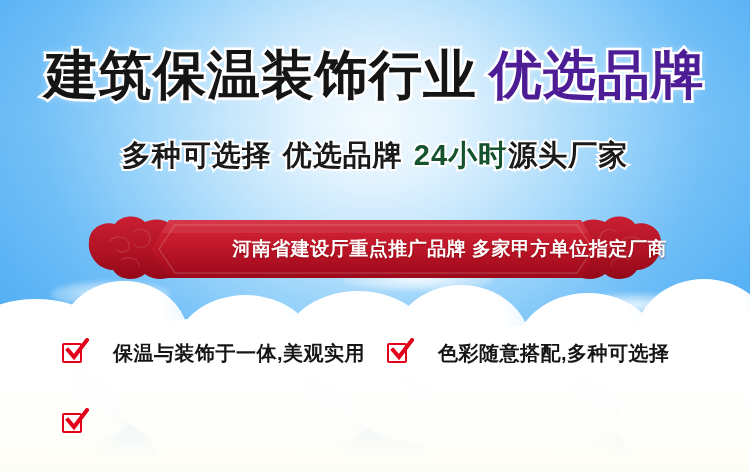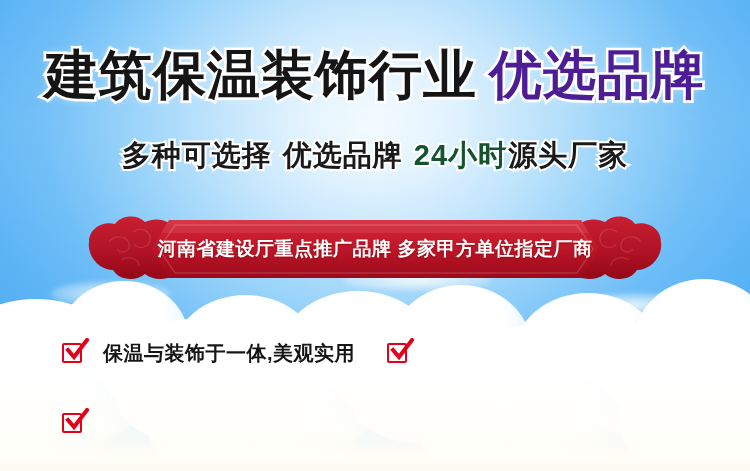--- a/index.html
+++ b/index.html
@@ -130,21 +130,21 @@
     transform: translateX(-50%);
     top: 212px;
     width: 584px;
     height: 74px;
   }
   .ribbon-wrap svg { display: block; width: 100%; height: 100%; }
   .ribbon-text {
     position: absolute;
     left: 0; right: 0;
     top: 24px;
-    text-align: center;
+    text-align: right;
     white-space: nowrap;
     font-size: 19px;
     font-weight: 700;
     letter-spacing: 0.5px;
     color: #ffffff;
     text-shadow: 0 1px 2px rgba(120,0,0,0.55);
   }
 
   
   .features {
@@ -153,21 +153,21 @@
     top: 318px;
     width: 640px;
     display: grid;
     grid-template-columns: 315px 315px;
     grid-auto-rows: 70px;
     column-gap: 10px;
   }
   .feature {
     display: flex;
     align-items: center;
-    gap: 17px;
+    gap: 27px;
   }
   .chk {
     position: relative;
     width: 24px;
     height: 24px;
     flex: 0 0 24px;
   }
   .chk .box {
     position: absolute;
     left: 0; top: 2px;
@@ -291,20 +291,21 @@
     </div>
 
 
     <div class="feature">
       <span class="chk">
         <span class="box"></span>
         <svg class="tick" viewBox="0 0 24 24">
           <path d="M3 12 L9 19 L22 2" fill="none" stroke="#e2001a" stroke-width="4" stroke-linecap="square" stroke-linejoin="miter"></path>
         </svg>
       </span>
+      <span class="feature-label">色彩随意搭配,多种可选择</span>
     </div>
 
     <div class="feature">
       <span class="chk">
         <span class="box"></span>
         <svg class="tick" viewBox="0 0 24 24">
           <path d="M3 12 L9 19 L22 2" fill="none" stroke="#e2001a" stroke-width="4" stroke-linecap="square" stroke-linejoin="miter"></path>
         </svg>
       </span>
     </div>

